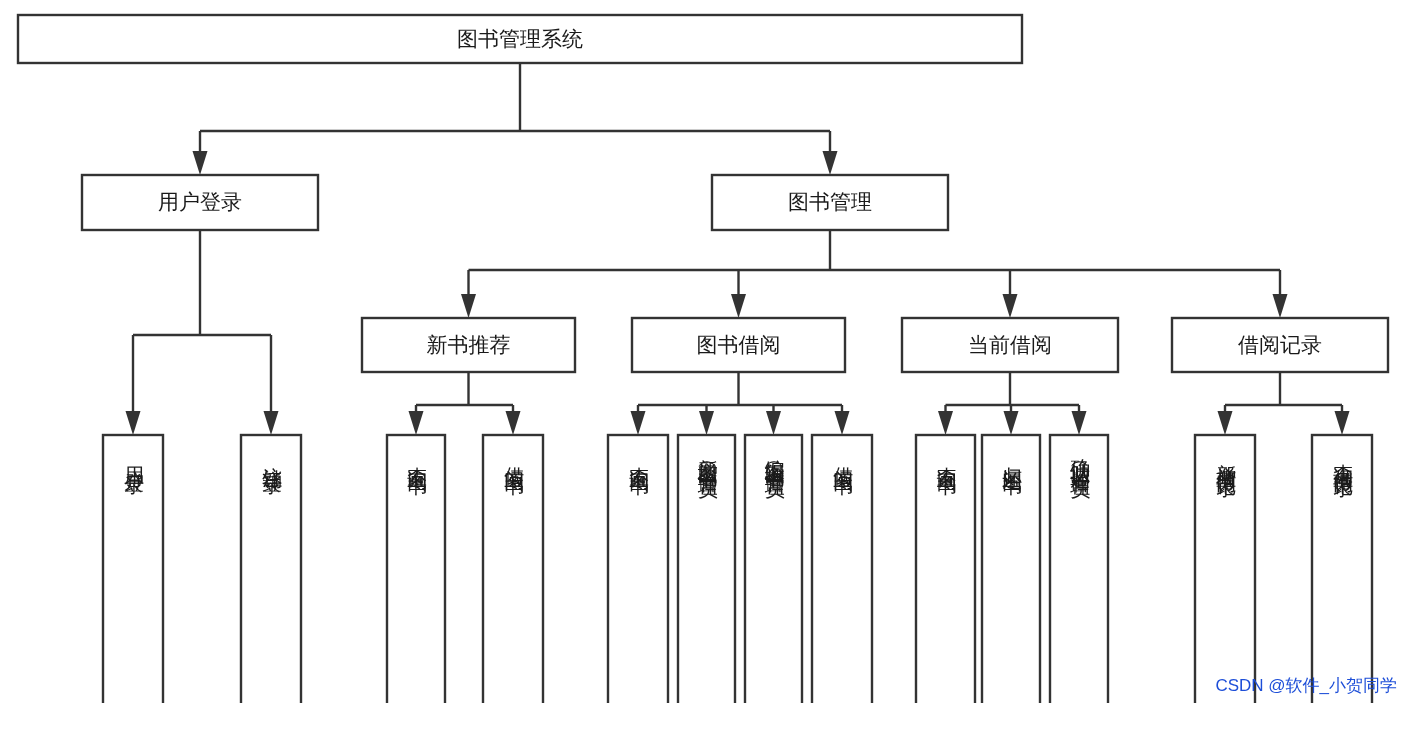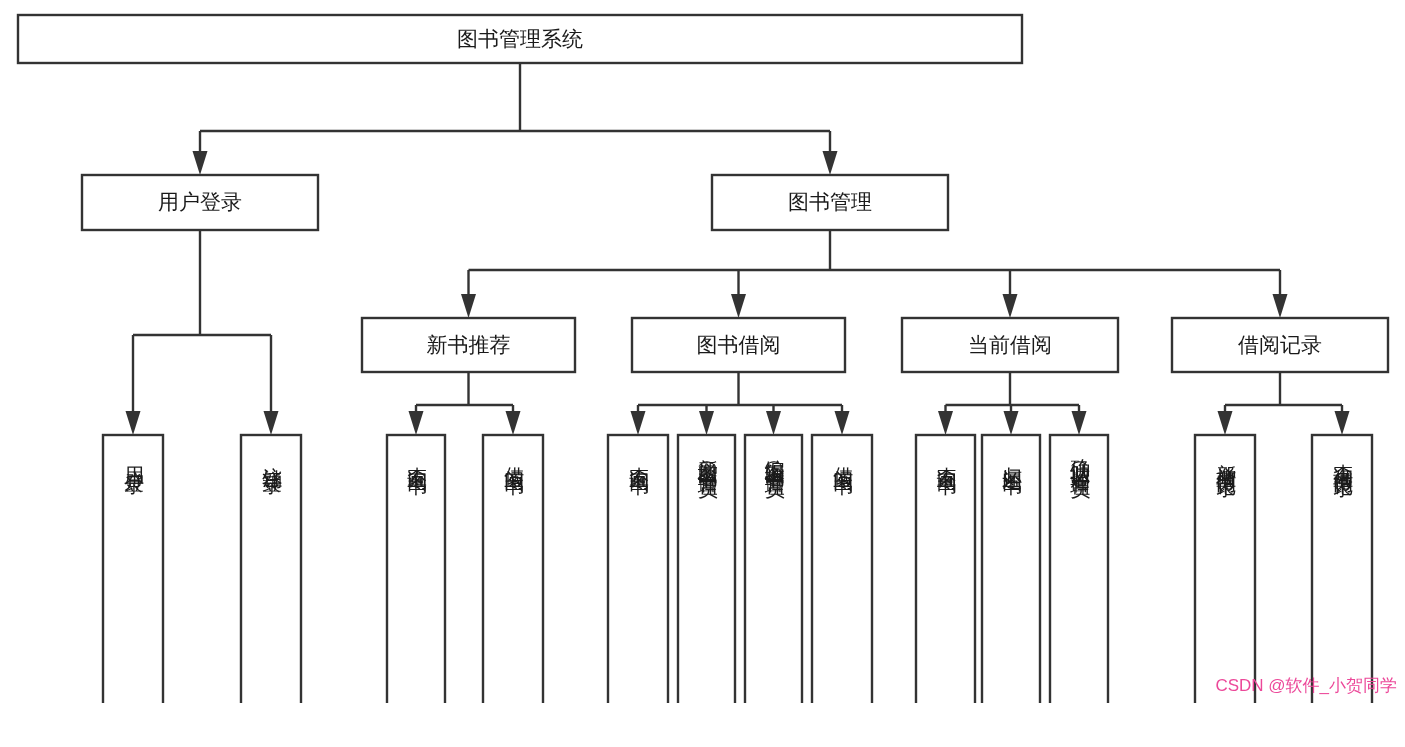--- a/index.html
+++ b/index.html
@@ -56,21 +56,21 @@
   .arrow-head {
     fill: #333333;
     stroke: none;
   }
   .watermark {
     position: absolute;
     right: 8px;
     bottom: 6px;
     font-family: "Liberation Sans", "DejaVu Sans", sans-serif;
     font-size: 17px;
-    color: #ec4899;
+    color: #1d4ed8;
     white-space: nowrap;
     user-select: none;
   }
 </style>
 </head>
 <body>
 
 <div id="diagram-root">
 
   <svg class="flow-canvas" id="flow-canvas" viewBox="0 0 1405 747" xmlns="http://www.w3.org/2000/svg">

